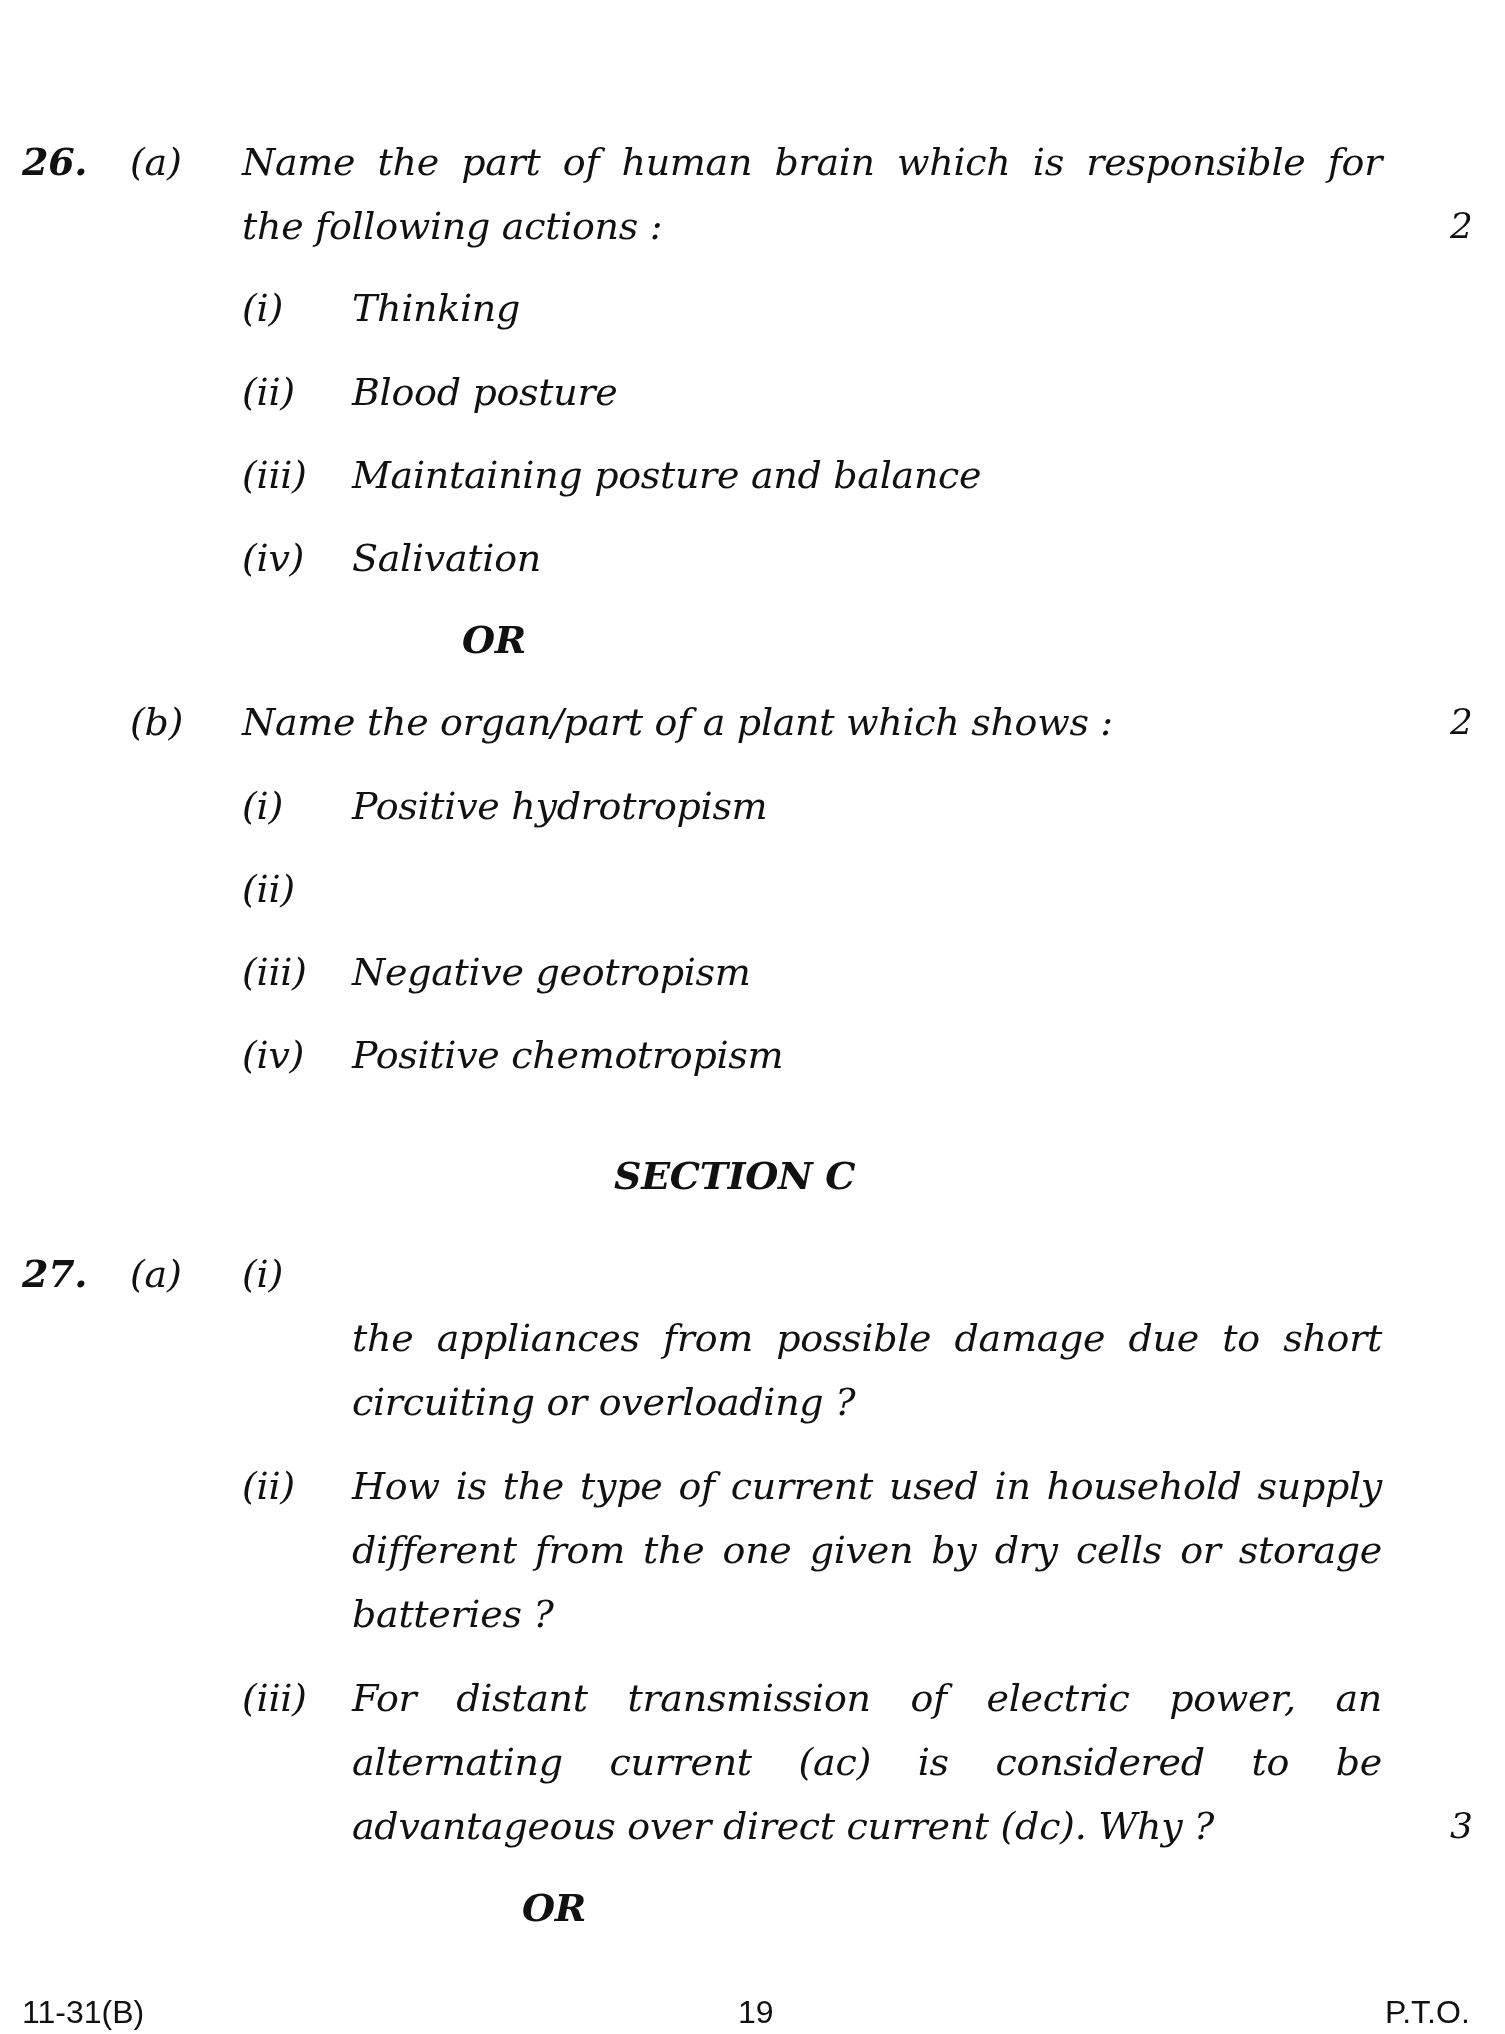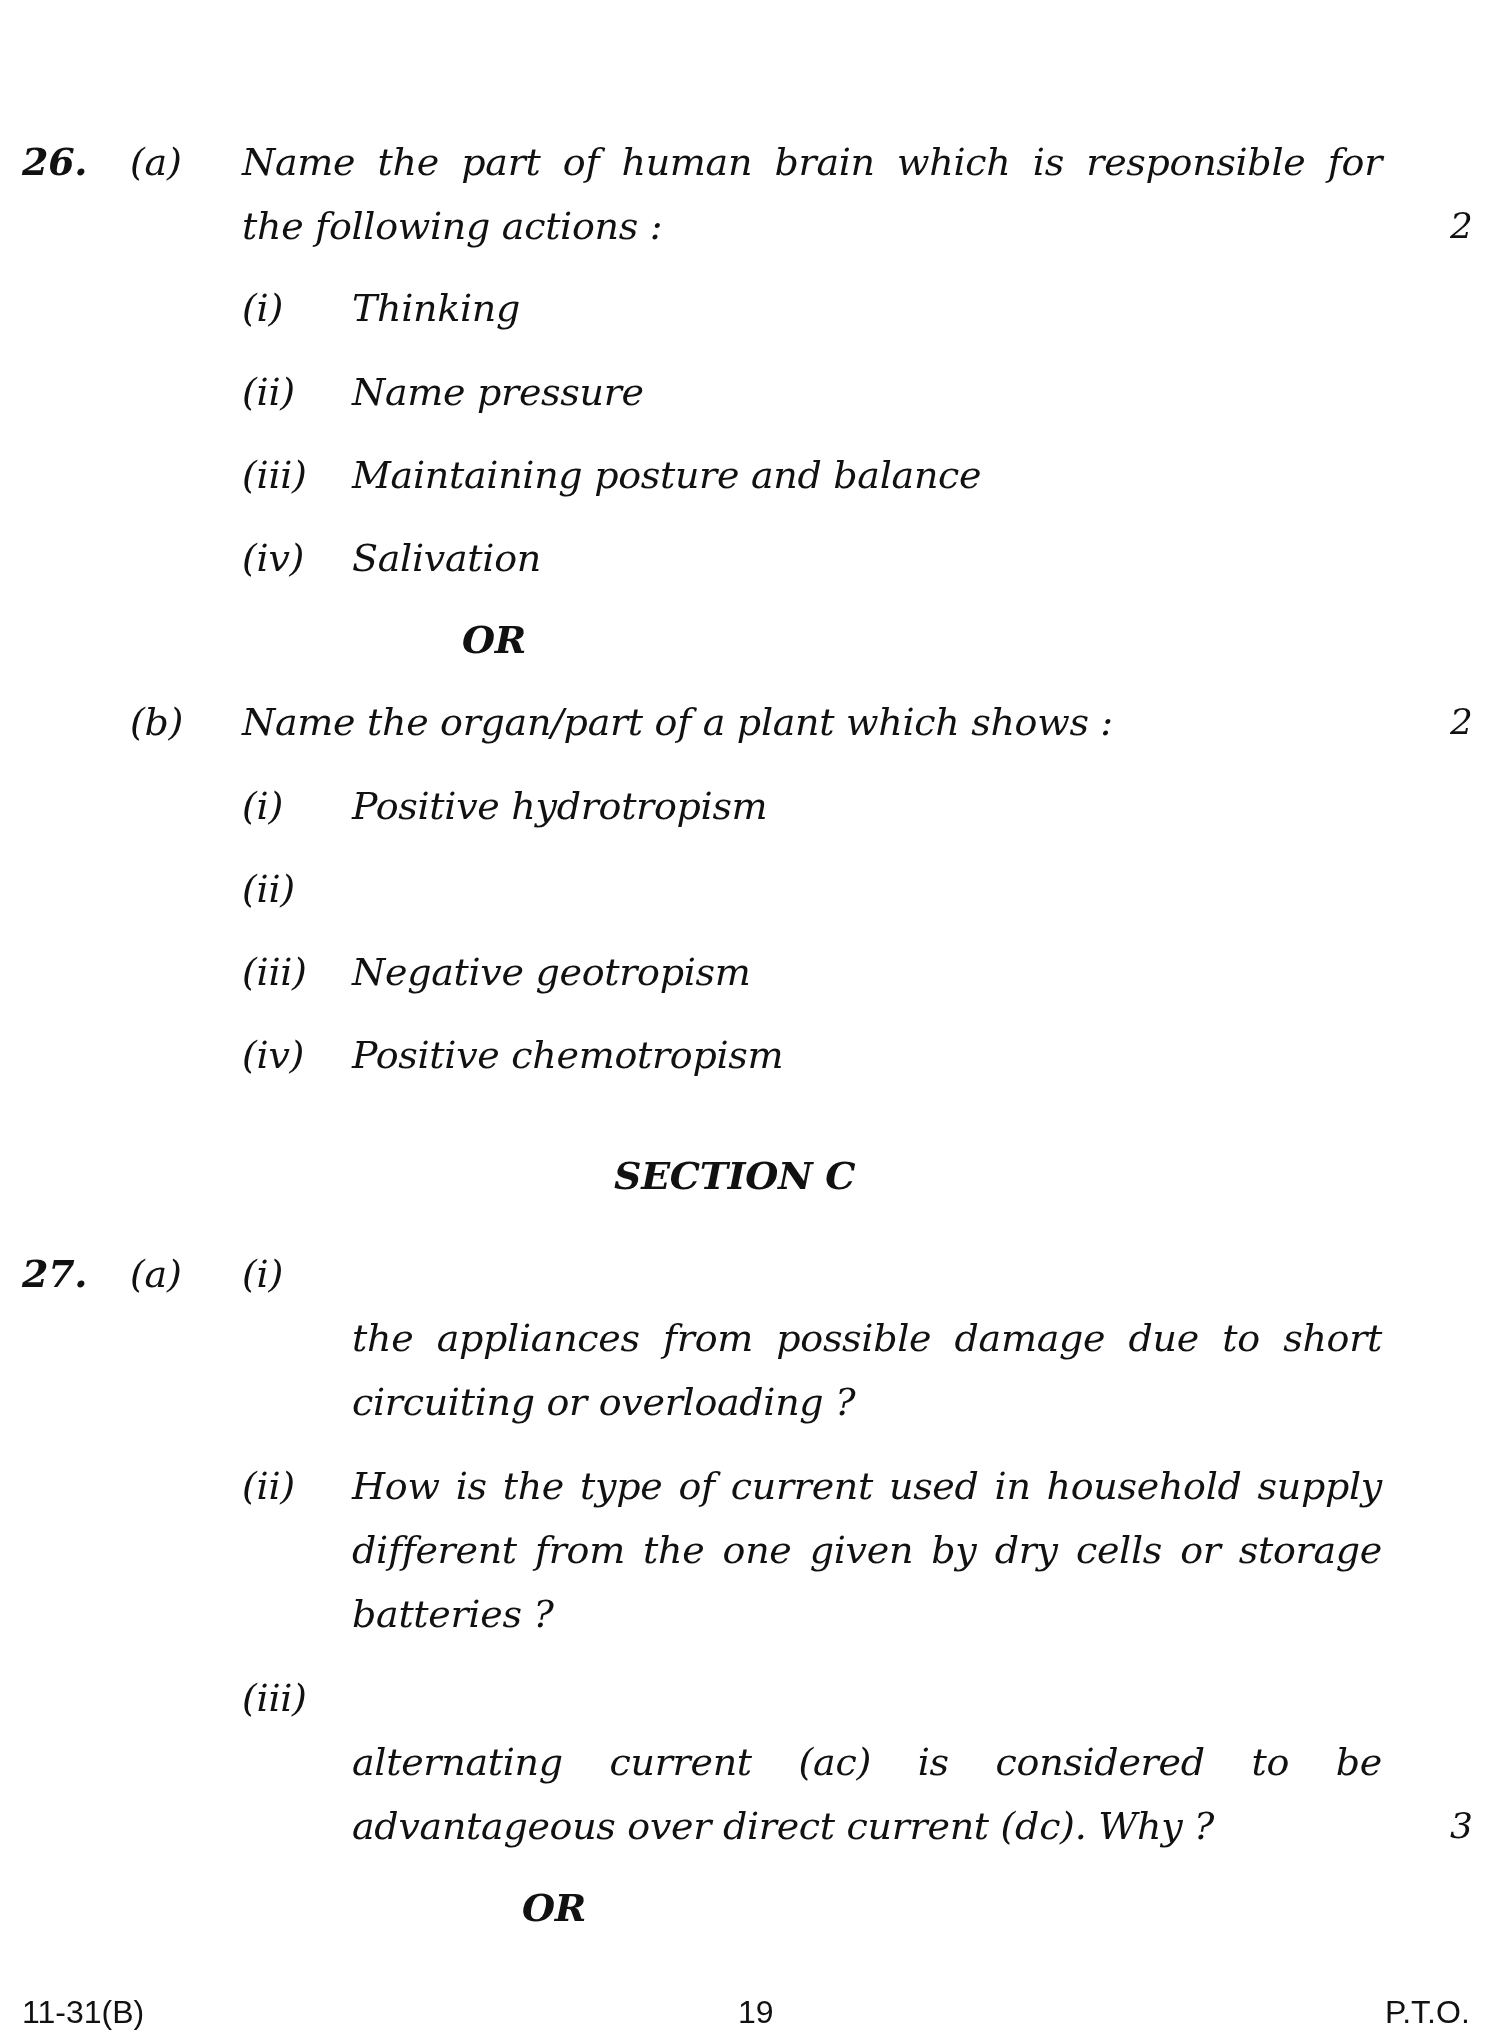--- a/index.html
+++ b/index.html
@@ -22,21 +22,21 @@
 
   <div class="abs txt qnum" style="left:22px; top:130px;">26.</div>
   <div class="abs txt" style="left:130px; top:130px;">(a)</div>
   <div class="abs txt just" style="left:242px; top:130px; width:1140px;">Name the part of human brain which is responsible for</div>
   <div class="abs txt" style="left:242px; top:194px;">the following actions :</div>
   <div class="abs txt marks" style="left:1450px; top:194px;">2</div>
 
   <div class="abs txt" style="left:242px; top:276px;">(i)</div>
   <div class="abs txt" style="left:352px; top:276px;">Thinking</div>
   <div class="abs txt" style="left:242px; top:360px;">(ii)</div>
-  <div class="abs txt" style="left:352px; top:360px;">Name pressure</div>
+  <div class="abs txt" style="left:352px; top:360px;">Blood posture</div>
   <div class="abs txt" style="left:242px; top:443px;">(iii)</div>
   <div class="abs txt" style="left:352px; top:443px;">Maintaining posture and balance</div>
   <div class="abs txt" style="left:242px; top:526px;">(iv)</div>
   <div class="abs txt" style="left:352px; top:526px;">Salivation</div>
 
   <div class="abs txt or" style="left:462px; top:608px;">OR</div>
 
   <div class="abs txt" style="left:130px; top:690px;">(b)</div>
   <div class="abs txt" style="left:242px; top:690px;">Name the organ/part of a plant which shows :</div>
   <div class="abs txt marks" style="left:1450px; top:690px;">2</div>
@@ -57,20 +57,21 @@
   <div class="abs txt" style="left:242px; top:1242px;">(i)</div>
   <div class="abs txt just" style="left:352px; top:1306px; width:1030px;">the appliances from possible damage due to short</div>
   <div class="abs txt" style="left:352px; top:1370px;">circuiting or overloading ?</div>
 
   <div class="abs txt" style="left:242px; top:1454px;">(ii)</div>
   <div class="abs txt just" style="left:352px; top:1454px; width:1030px;">How is the type of current used in household supply</div>
   <div class="abs txt just" style="left:352px; top:1518px; width:1030px;">different from the one given by dry cells or storage</div>
   <div class="abs txt" style="left:352px; top:1582px;">batteries ?</div>
 
   <div class="abs txt" style="left:242px; top:1666px;">(iii)</div>
+  <div class="abs txt just" style="left:352px; top:1666px; width:1030px;">For distant transmission of electric power, an</div>
   <div class="abs txt just" style="left:352px; top:1730px; width:1030px;">alternating current (ac) is considered to be</div>
   <div class="abs txt" style="left:352px; top:1794px;">advantageous over direct current (dc). Why ?</div>
   <div class="abs txt marks" style="left:1450px; top:1794px;">3</div>
 
   <div class="abs txt or" style="left:522px; top:1876px;">OR</div>
 
   <div class="abs footer" style="left:22px; top:1994px;">11-31(B)</div>
   <div class="abs footer" style="left:738px; top:1994px;">19</div>
   <div class="abs footer" style="left:1385px; top:1994px;">P.T.O.</div>
 

